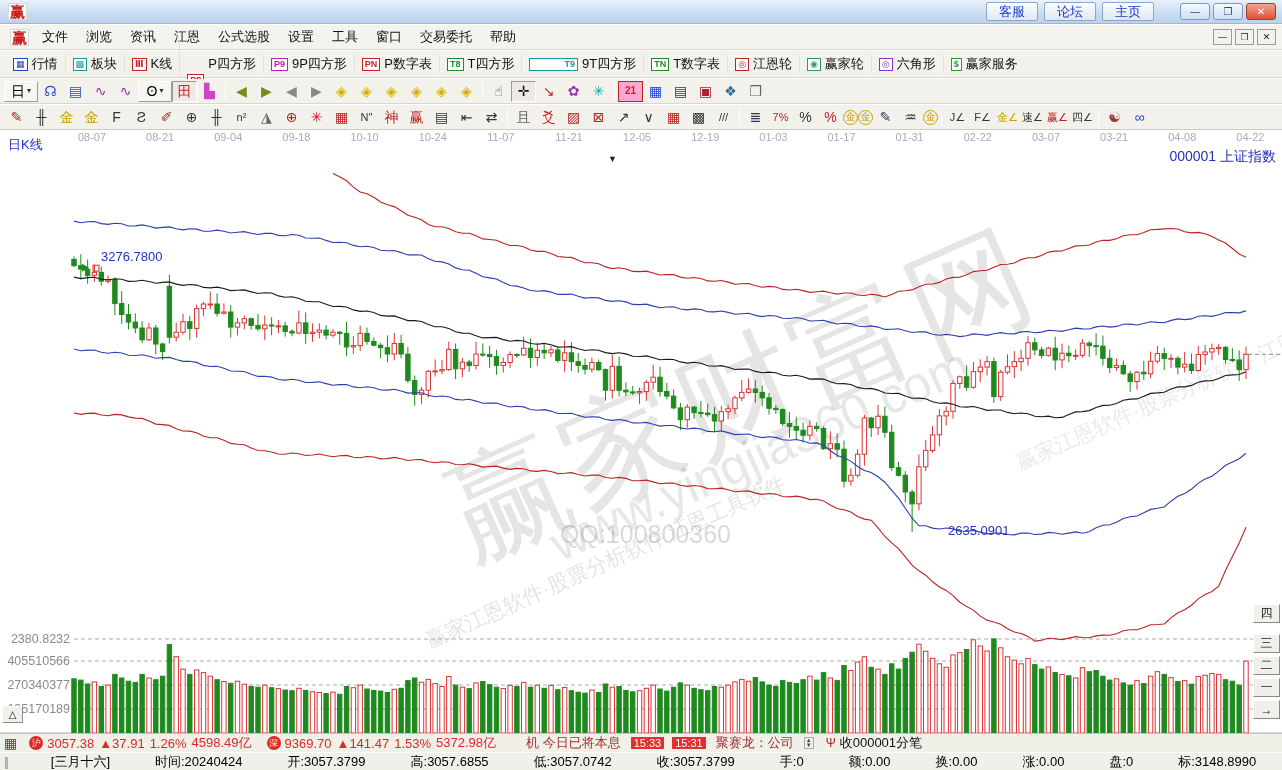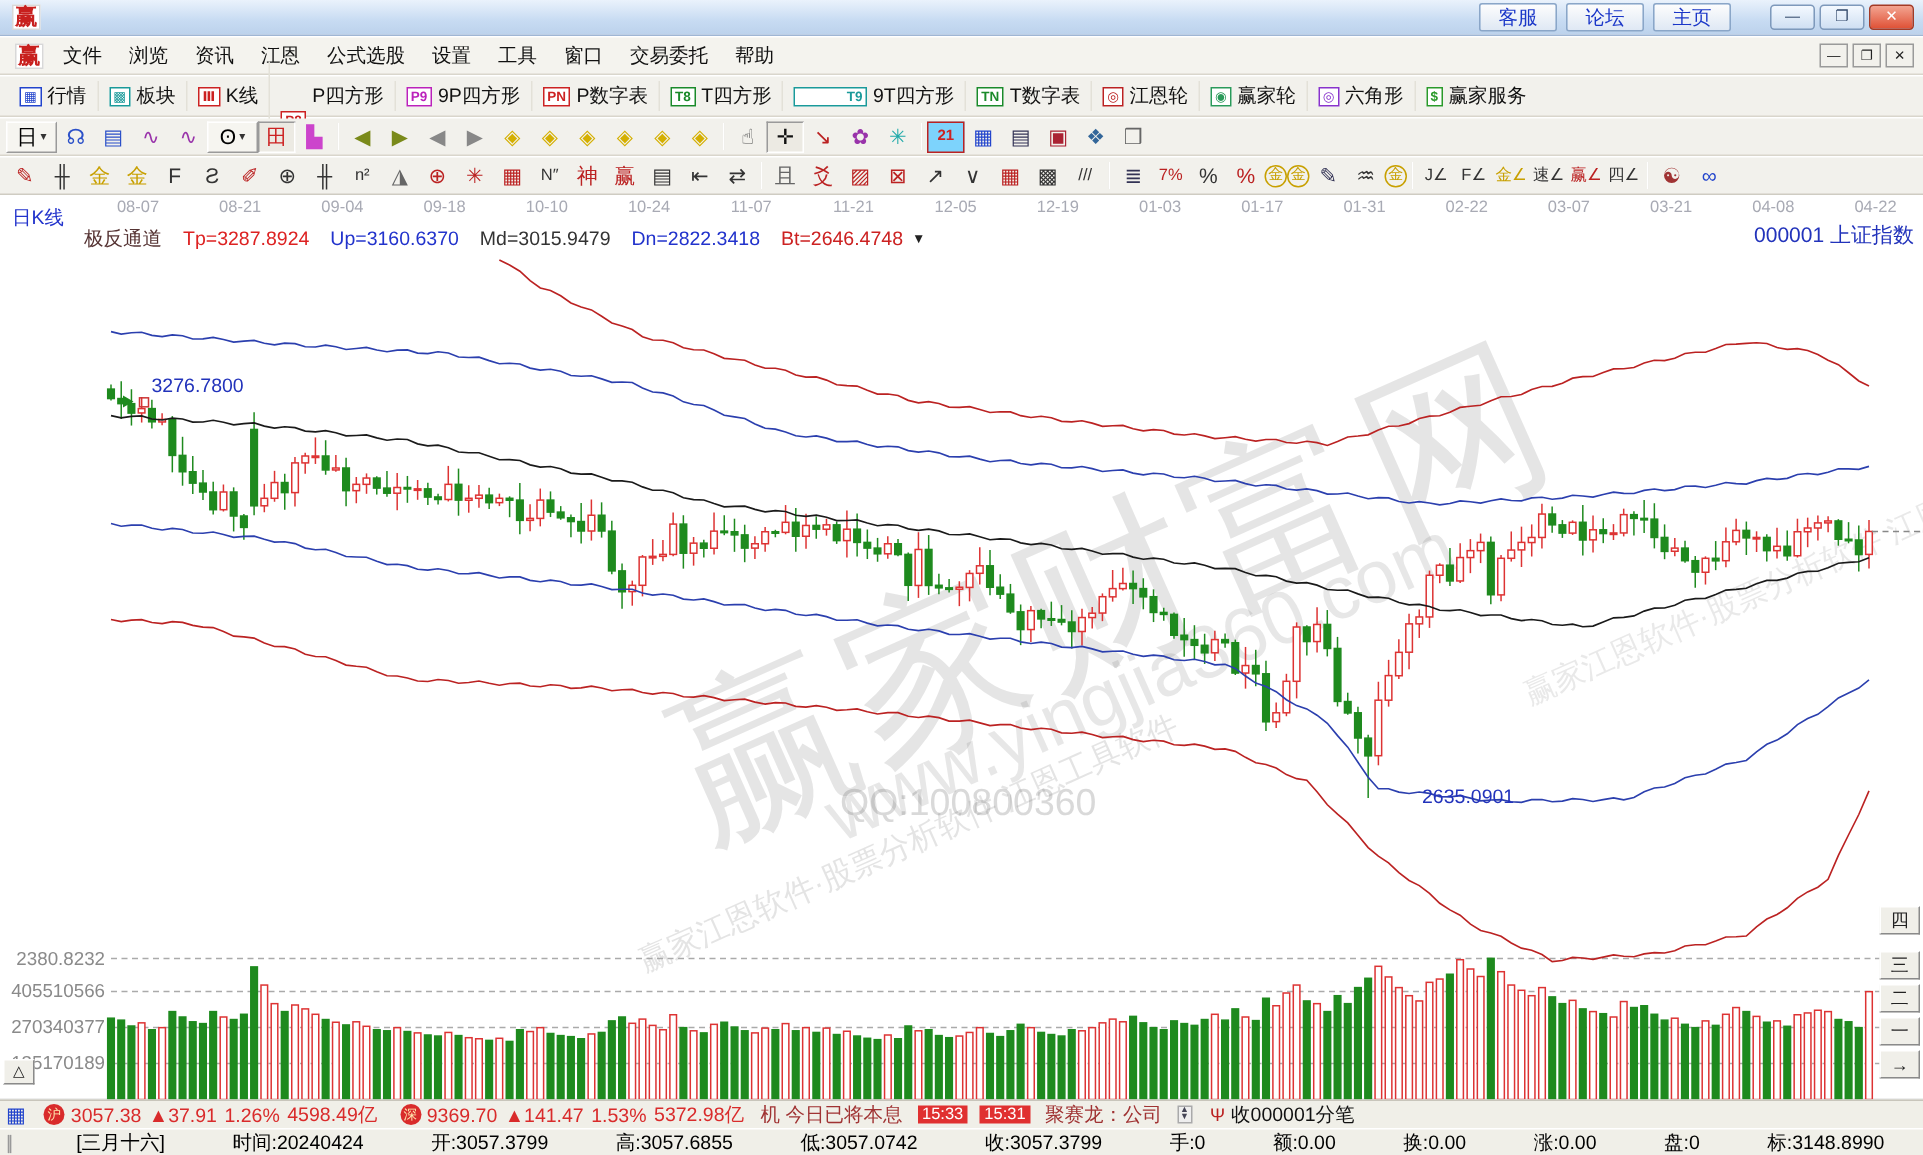--- a/index.html
+++ b/index.html
@@ -39,21 +39,21 @@
     border-bottom:1px solid #d9d6cc;display:flex;align-items:center;padding:0 4px;}
   .toolbar3{position:absolute;left:0;top:105px;width:1282px;height:25px;background:#f2f1ec;
     border-bottom:1px solid #cfccc2;display:flex;align-items:center;padding:0 4px;}
   .ti{width:25px;height:21px;display:inline-flex;align-items:center;justify-content:center;
     font-size:14px;line-height:1;}
   .ti.small{font-size:11px;}
   .ti.pressed{border:1px solid;border-color:#9a9a9a #fff #fff #9a9a9a;background:#eceae3;}
   .ti.btn{border:1px solid;border-color:#fff #9a9a9a #9a9a9a #fff;background:#f6f5f0;width:34px;}
   .dd{font-size:8px;color:#333;margin-left:2px;}
   .sep{width:1px;height:18px;background:#cfccc2;border-right:1px solid #fff;margin:0 3px;}
-  .cal{border:1px solid #b22;color:#b22;font-size:10px;font-weight:bold;padding:0 2px;background:#7dd3fc;}
+  .cal{border:1px solid #b22;color:#b22;font-size:10px;font-weight:bold;padding:0 2px;background:#f9a8d4;}
   .coin{border:1px solid #c8a000;border-radius:50%;font-size:10px;width:15px;height:15px;
     display:inline-flex;align-items:center;justify-content:center;}
   
   .chartarea{position:absolute;left:0;top:130px;width:1282px;height:603px;background:#fff;}
   .ol{position:absolute;white-space:nowrap;}
   .kline-label{left:8px;top:6px;color:#2233cc;font-size:13px;}
   .symbol-label{right:6px;top:18px;color:#2233bb;font-size:14px;}
   .ind-row{left:56px;top:20px;font-size:13px;}
   .ind-row span{margin-right:14px;}
   .dd-marker{left:608px;top:24px;font-size:9px;color:#222;}
@@ -828,23 +828,20 @@
         <polyline points="74.0,277.1 80.8,278.6 87.6,277.6 94.4,277.3 101.3,279.3 108.1,280.0 114.9,278.8 121.7,279.3 128.5,281.4 135.3,281.3 142.1,280.2 149.0,281.5 155.8,283.2 162.6,282.4 169.4,281.9 176.2,284.1 183.0,285.4 189.8,284.5 196.7,285.1 203.5,287.4 210.3,287.9 217.1,287.1 223.9,288.5 230.7,290.6 237.5,290.3 244.3,289.9 251.2,291.9 258.0,293.5 264.8,292.7 271.6,293.0 278.4,295.9 285.2,297.2 292.0,296.8 298.9,298.5 305.7,301.3 312.5,301.8 319.3,301.8 326.1,304.2 332.9,306.5 339.7,306.4 346.6,307.0 353.4,309.9 360.2,311.4 367.0,311.0 373.8,312.5 380.6,315.4 387.4,316.1 394.3,315.9 401.1,318.2 407.9,320.6 414.7,320.6 421.5,321.5 428.3,324.6 435.1,326.8 442.0,326.8 448.8,328.5 455.6,331.8 462.4,333.1 469.2,333.3 476.0,335.7 482.8,337.9 489.7,337.6 496.5,337.4 503.3,339.6 510.1,341.2 516.9,340.4 523.7,341.0 530.5,343.5 537.3,344.2 544.2,343.4 551.0,344.8 557.8,347.1 564.6,347.0 571.4,346.6 578.2,348.7 585.0,350.5 591.9,349.8 598.7,350.2 605.5,352.6 612.3,353.6 619.1,352.8 625.9,353.9 632.7,356.3 639.6,356.5 646.4,355.9 653.2,357.8 660.0,359.8 666.8,359.3 673.6,359.5 680.4,361.9 687.3,363.1 694.1,362.3 700.9,363.3 707.7,365.8 714.5,366.2 721.3,365.6 728.1,367.3 735.0,369.5 741.8,369.1 748.6,369.0 755.4,371.4 762.2,372.8 769.0,372.1 775.8,372.8 782.7,375.3 789.5,376.0 796.3,375.3 803.1,376.8 809.9,379.1 816.7,378.9 823.5,379.1 830.3,381.7 837.2,383.8 844.0,383.6 850.8,384.5 857.6,387.4 864.4,388.7 871.2,388.4 878.0,390.1 884.9,393.0 891.7,393.5 898.5,393.4 905.3,395.9 912.1,398.2 918.9,398.1 925.7,398.8 932.6,401.7 939.4,403.2 946.2,402.9 953.0,404.3 959.8,406.8 966.6,407.1 973.4,406.5 980.3,408.3 987.1,410.4 993.9,410.0 1000.7,410.0 1007.5,412.4 1014.3,413.7 1021.1,413.0 1028.0,413.8 1034.8,416.3 1041.6,416.8 1048.4,416.1 1055.2,417.8 1062.0,417.4 1068.8,414.6 1075.7,411.9 1082.5,411.6 1089.3,410.6 1096.1,407.4 1102.9,405.4 1109.7,405.3 1116.5,403.5 1123.3,400.2 1130.2,399.1 1137.0,398.9 1143.8,396.3 1150.6,393.4 1157.4,392.9 1164.2,392.2 1171.0,389.1 1177.9,386.9 1184.7,386.9 1191.5,385.4 1198.3,382.2 1205.1,380.9 1211.9,380.8 1218.7,378.5 1225.6,375.5 1232.4,374.9 1239.2,374.5 1246.0,371.8" fill="none" stroke="#1a1a1a" stroke-width="1.1"></polyline>
         <polyline points="74.0,349.0 80.8,350.8 87.6,350.1 94.4,350.0 101.3,352.2 108.1,353.3 114.9,352.3 121.7,353.0 128.5,355.3 135.3,355.5 142.1,354.7 149.0,356.3 155.8,358.2 162.6,357.6 169.4,357.4 176.2,359.5 183.0,361.4 189.8,361.2 196.7,362.4 203.5,365.4 210.3,366.5 217.1,366.2 223.9,368.3 230.7,371.0 237.5,371.3 244.3,371.5 251.2,374.2 258.0,376.4 264.8,376.2 271.6,377.1 278.4,379.5 285.2,380.1 292.0,379.2 298.9,380.3 305.7,382.5 312.5,382.4 319.3,381.8 326.1,383.6 332.9,385.3 339.7,384.6 346.6,384.6 353.4,386.9 360.2,387.8 367.0,386.8 373.8,387.7 380.6,390.0 387.4,390.1 394.3,389.3 401.1,391.0 407.9,393.1 414.7,392.8 421.5,392.8 428.3,395.3 435.1,396.7 442.0,396.0 448.8,396.8 455.6,399.4 462.4,400.0 469.2,399.3 476.0,401.1 482.8,403.3 489.7,403.1 496.5,403.0 503.3,405.3 510.1,407.0 516.9,406.3 523.7,406.9 530.5,409.5 537.3,410.3 544.2,409.6 551.0,411.1 557.8,413.5 564.6,413.5 571.4,413.2 578.2,415.4 585.0,417.2 591.9,416.7 598.7,417.1 605.5,419.5 612.3,420.4 619.1,419.5 625.9,420.6 632.7,422.9 639.6,423.0 646.4,422.4 653.2,424.2 660.0,426.1 666.8,425.5 673.6,425.5 680.4,427.9 687.3,429.0 694.1,428.1 700.9,429.0 707.7,431.4 714.5,431.7 721.3,430.9 728.1,432.6 735.0,434.6 741.8,434.2 748.6,434.0 755.4,436.2 762.2,437.6 769.0,436.8 775.8,437.4 782.7,439.8 789.5,440.3 796.3,439.5 803.1,441.0 809.9,443.2 816.7,442.9 823.5,445.6 830.3,450.7 837.2,455.4 844.0,457.7 850.8,461.1 857.6,466.5 864.4,470.4 871.2,472.6 878.0,476.8 884.9,482.2 891.7,490.4 898.5,498.1 905.3,508.2 912.1,518.2 918.9,525.8 925.7,525.8 932.6,528.1 939.4,529.0 946.2,528.0 953.0,528.9 959.8,531.1 966.6,531.2 973.4,530.4 980.3,532.1 987.1,533.9 993.9,533.3 1000.7,533.1 1007.5,534.5 1014.3,534.9 1021.1,533.1 1028.0,533.0 1034.8,534.5 1041.6,534.1 1048.4,532.4 1055.2,533.0 1062.0,534.3 1068.8,533.1 1075.7,531.9 1082.5,533.2 1089.3,531.7 1096.1,527.8 1102.9,525.3 1109.7,524.7 1116.5,522.3 1123.3,518.5 1130.2,516.8 1137.0,516.0 1143.8,512.8 1150.6,509.4 1157.4,508.3 1164.2,507.0 1171.0,501.2 1177.9,496.2 1184.7,493.4 1191.5,489.2 1198.3,483.1 1205.1,479.0 1211.9,476.2 1218.7,471.1 1225.6,465.3 1232.4,462.0 1239.2,458.7 1246.0,453.2" fill="none" stroke="#2b3fae" stroke-width="1.1"></polyline>
         <polyline points="74.0,413.0 80.8,414.4 87.6,413.4 94.4,413.1 101.3,415.0 108.1,415.7 114.9,414.4 121.7,414.9 128.5,416.9 135.3,418.1 142.1,418.4 149.0,421.0 155.8,424.1 162.6,424.6 169.4,425.4 176.2,428.7 183.0,431.0 189.8,431.1 196.7,432.7 203.5,436.2 210.3,437.7 217.1,437.8 223.9,440.3 230.7,443.4 237.5,444.2 244.3,444.8 251.2,447.9 258.0,450.5 264.8,450.7 271.6,452.0 278.4,454.0 285.2,454.3 292.0,453.0 298.9,453.7 305.7,455.5 312.5,455.0 319.3,454.0 326.1,455.5 332.9,456.8 339.7,455.7 346.6,455.4 353.4,457.3 360.2,457.8 367.0,456.5 373.8,457.0 380.6,458.9 387.4,458.6 394.3,457.4 401.1,458.7 407.9,460.5 414.7,459.8 421.5,459.6 428.3,461.7 435.1,462.7 442.0,461.7 448.8,462.3 455.6,464.5 462.4,464.7 469.2,463.8 476.0,465.1 482.8,467.1 489.7,466.5 496.5,466.1 503.3,468.1 510.1,469.4 516.9,468.4 523.7,468.7 530.5,470.9 537.3,471.4 544.2,470.4 551.0,471.5 557.8,473.6 564.6,473.2 571.4,472.6 578.2,474.5 585.0,476.0 591.9,475.1 598.7,475.1 605.5,477.5 612.3,478.3 619.1,477.4 625.9,478.4 632.7,480.7 639.6,480.7 646.4,480.1 653.2,481.9 660.0,483.7 666.8,483.1 673.6,483.0 680.4,485.3 687.3,486.4 694.1,485.5 700.9,486.2 707.7,488.6 714.5,488.8 721.3,488.1 728.1,489.7 735.0,491.7 741.8,491.2 748.6,490.9 755.4,493.1 762.2,494.4 769.0,493.5 775.8,494.1 782.7,496.5 789.5,496.9 796.3,496.1 803.1,497.4 809.9,499.6 816.7,499.3 823.5,500.9 830.3,504.9 837.2,508.5 844.0,509.7 850.8,512.0 857.6,516.4 864.4,519.1 871.2,520.2 878.0,527.8 884.9,536.5 891.7,542.8 898.5,548.6 905.3,556.9 912.1,565.1 918.9,570.8 925.7,575.2 932.6,581.8 939.4,587.0 946.2,590.4 953.0,595.6 959.8,602.2 966.6,606.6 973.4,610.1 980.3,616.1 987.1,620.3 993.9,622.0 1000.7,624.2 1007.5,628.7 1014.3,632.1 1021.1,633.5 1028.0,636.4 1034.8,641.1 1041.6,640.3 1048.4,638.3 1055.2,638.7 1062.0,639.6 1068.8,638.1 1075.7,636.6 1082.5,637.5 1089.3,637.8 1096.1,635.9 1102.9,635.1 1109.7,635.3 1116.5,633.8 1123.3,630.7 1130.2,629.8 1137.0,629.8 1143.8,627.4 1150.6,624.7 1157.4,624.5 1164.2,624.0 1171.0,617.9 1177.9,612.7 1184.7,609.7 1191.5,605.2 1198.3,598.9 1205.1,594.6 1211.9,591.5 1218.7,586.2 1225.6,570.2 1232.4,556.5 1239.2,543.0 1246.0,527.2" fill="none" stroke="#bb2222" stroke-width="1.1"></polyline>
         <line x1="1248" y1="354.32063959604466" x2="1282" y2="354.32063959604466" stroke="#888" stroke-dasharray="4,3"></line>
         <path d="M82 263.6945087313277 l7 4 l-7 4 z" fill="#1e8a1e"></path>
         <rect x="93" y="265.21922996002536" width="6" height="6" fill="none" stroke="#cc3333"></rect>
       </svg>
 
     <span class="ol kline-label">日K线</span>
     <span class="ol symbol-label">000001 上证指数</span>
-    <span class="ol ind-row">
-      <span id="ind-name" style="color:#553333;">极反通道</span><span id="ind-values"><span style="color: rgb(221, 34, 34);">Tp=3287.8924</span><span style="color: rgb(34, 51, 204);">Up=3160.6370</span><span style="color: rgb(51, 51, 51);">Md=3015.9479</span><span style="color: rgb(34, 51, 204);">Dn=2822.3418</span><span style="color: rgb(204, 34, 34);">Bt=2646.4748</span></span>
-    </span>
     <span class="ol dd-marker">▼</span>
 
     <span class="ol anno" style="left:101px;top:119px;">3276.7800</span>
     <span class="ol anno" style="left:948px;top:393px;">2635.0901</span>
 
     <span class="tri-btn">△</span>
     <span id="pane-buttons"><span class="pane-btn" style="top: 474px;">四</span><span class="pane-btn" style="top: 504px;">三</span><span class="pane-btn" style="top: 526px;">二</span><span class="pane-btn" style="top: 548px;">一</span><span class="pane-btn" style="top: 570px;">→</span></span>
   </div>
 
   <div class="infobar">
@@ -852,21 +849,21 @@
     <span class="mbadge">沪</span>
     <span class="idx">3057.38</span>
     <span class="idx">▲37.91</span>
     <span class="idx">1.26%</span>
     <span class="idx">4598.49亿</span>
     <span class="mbadge">深</span>
     <span class="idx">9369.70</span>
     <span class="idx">▲141.47</span>
     <span class="idx">1.53%</span>
     <span class="idx">5372.98亿</span>
-    <span id="ticker" style="display:inline-flex;align-items:center;">
+    <span id="ticker" style="display:inline-flex;align-items:center;margin-left:19px;">
         <span class="ticker-text">机 今日已将本息</span>
         <span class="time-badge">15:33</span>
         <span class="time-badge">15:31</span>
         <span class="ticker-text">聚赛龙：公司</span>
       </span>
     <span class="spinner">
         <span>▲</span>
         <span>▼</span>
       </span>
     <span class="antenna">Ψ</span>

